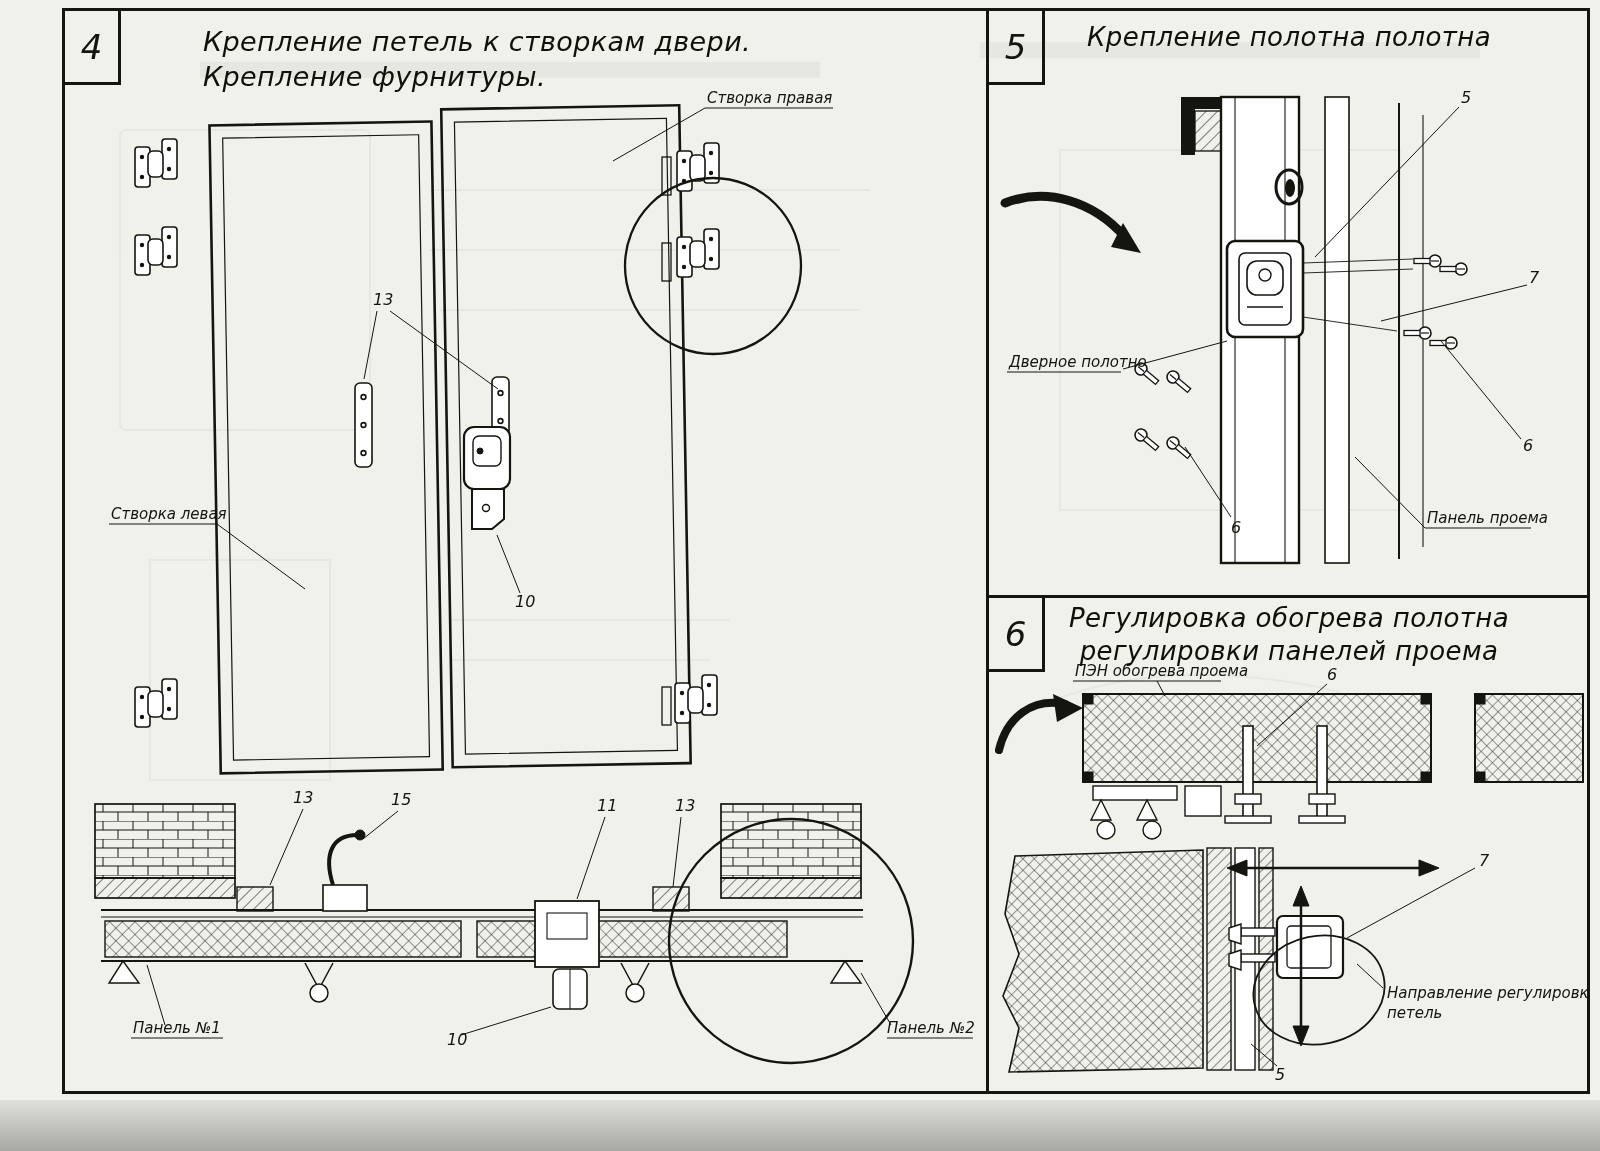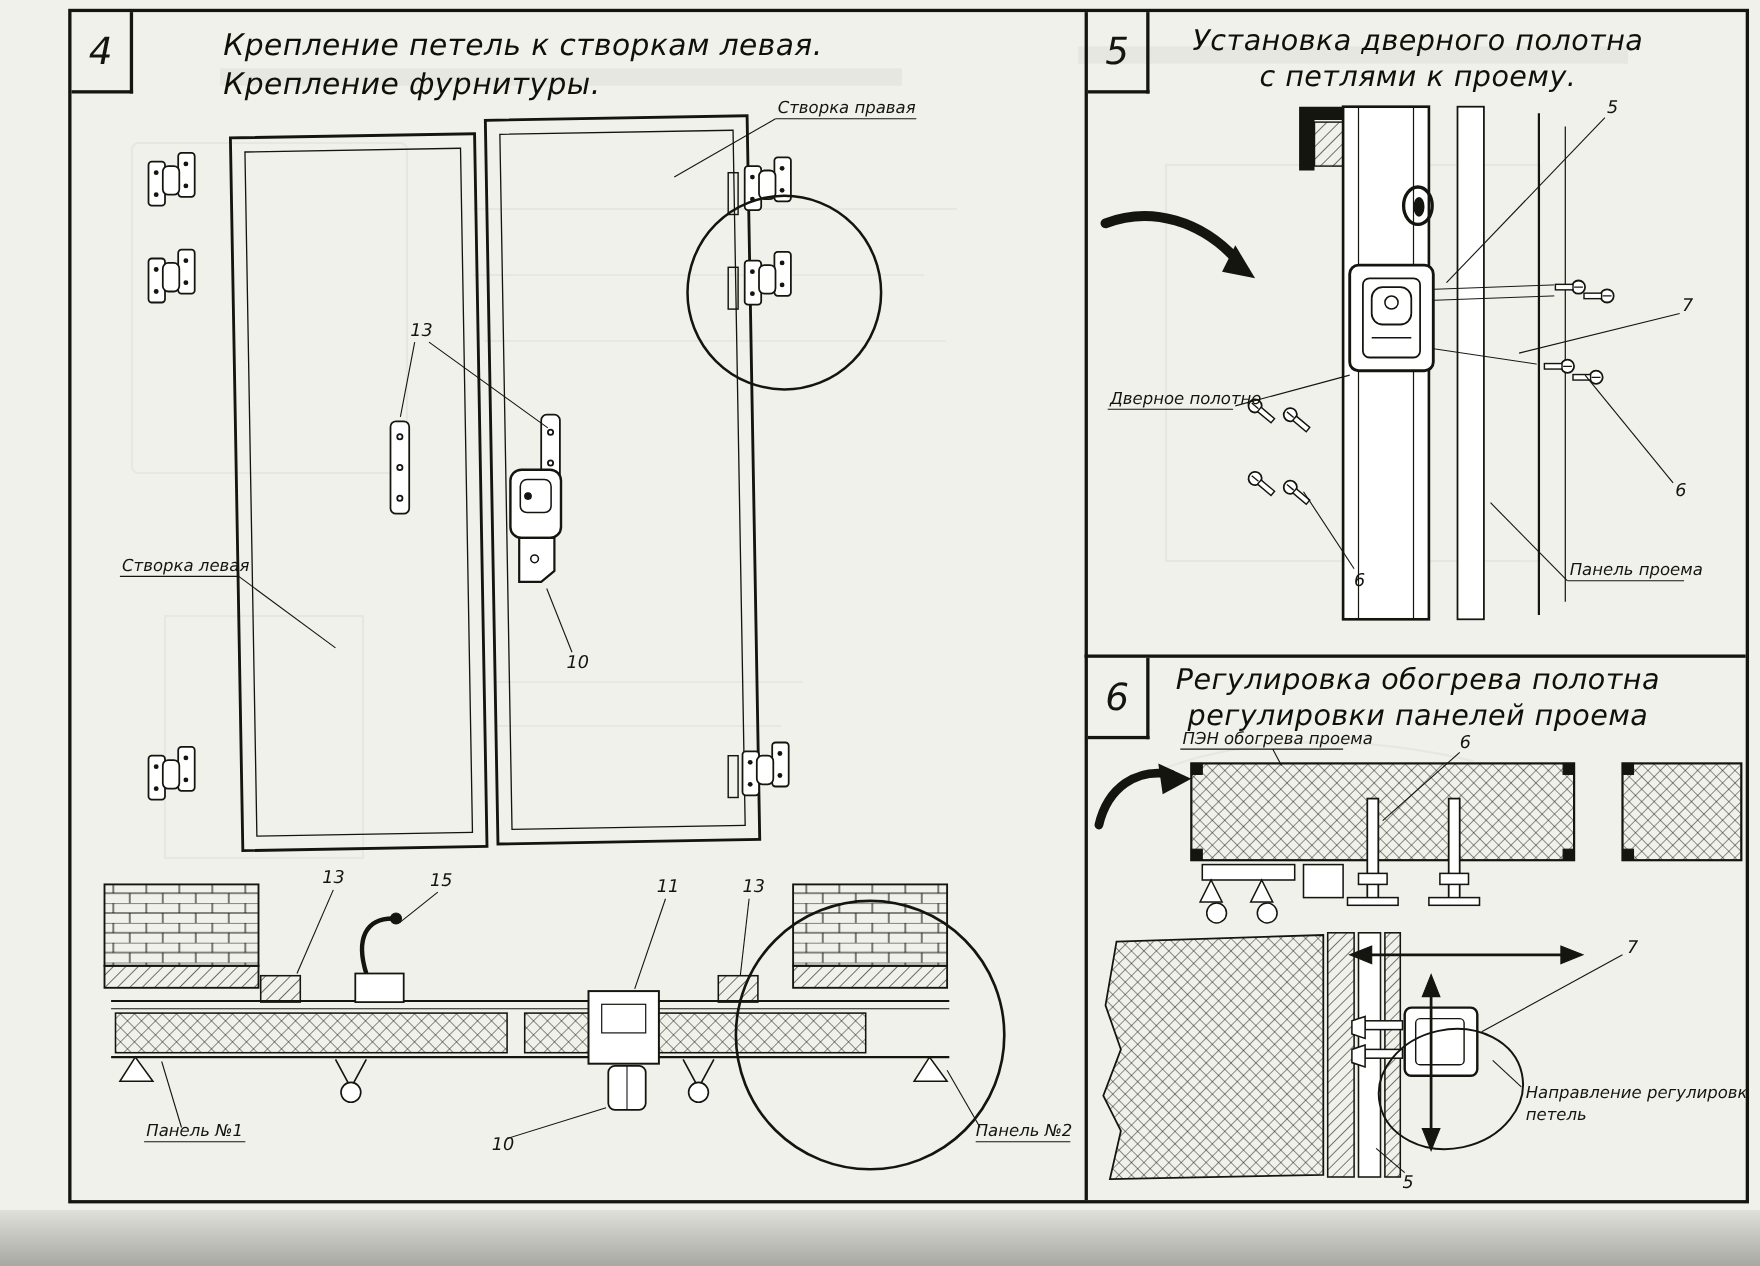--- a/index.html
+++ b/index.html
@@ -183,21 +183,21 @@
           <text class="num" x="382" y="1034">10</text>
           <text class="lbl" x="68" y="1022">Панель №1</text>
           <text class="lbl" x="822" y="1022">Панель №2</text>
         </g>
       </svg>
 
       <div class="numbox">
         <span>4</span>
       </div>
       <div class="title" style="left:138px;top:14px">
-        <div>Крепление петель к створкам левая.</div>
+        <div>Крепление петель к створкам двери.</div>
         <div>Крепление фурнитуры.</div>
       </div>
     </div>
 
     <div class="vdiv"></div>
     <div class="hdiv"></div>
 
     <div class="panel" id="panel5" style="left:924px;top:0;width:598px;height:584px">
 
       <svg viewBox="0 0 598 584" width="598" height="584">
@@ -268,22 +268,21 @@
         <text class="num" x="534" y="440">6</text>
         <text class="num" x="242" y="522">6</text>
         <text class="lbl" x="20" y="356">Дверное полотно</text>
         <text class="lbl" x="438" y="512">Панель проема</text>
       </svg>
 
       <div class="numbox">
         <span>5</span>
       </div>
       <div class="title center" style="left:70px;top:10px;width:460px;font-size:26px">
-        <div>Установка дверного полотна</div>
-        <div>с петлями к проему.</div>
+        <div>Крепление полотна полотна</div>
       </div>
     </div>
 
     <div class="panel" id="panel6" style="left:924px;top:587px;width:598px;height:493px">
 
       <svg viewBox="0 0 598 493" width="598" height="493">
         <defs>
           <pattern id="p6-hatch" width="7" height="7" patternUnits="userSpaceOnUse" patternTransform="rotate(45)">
             <line x1="0" y1="0" x2="0" y2="7" stroke="#15150f" stroke-width="1"></line>
           </pattern>

